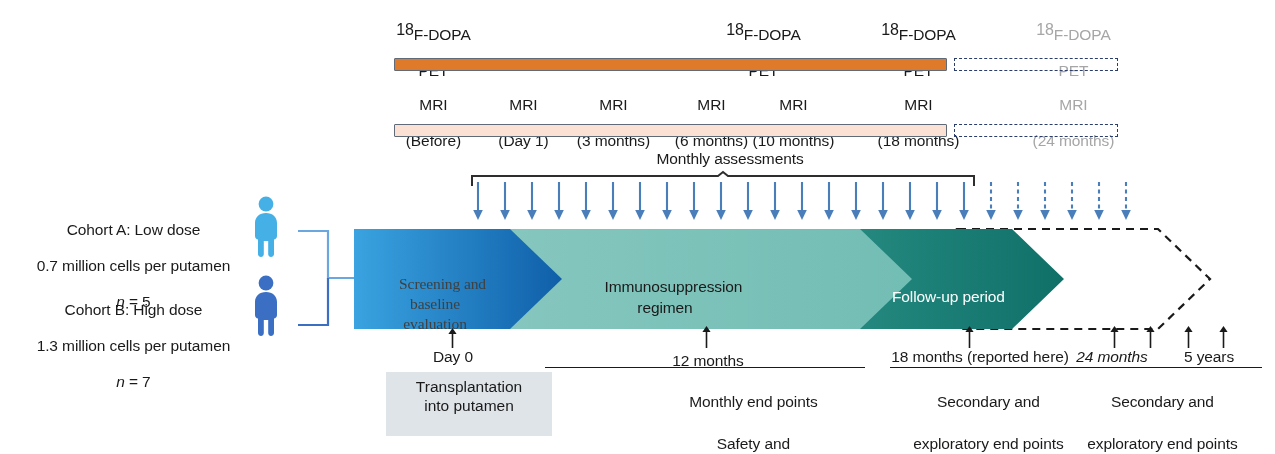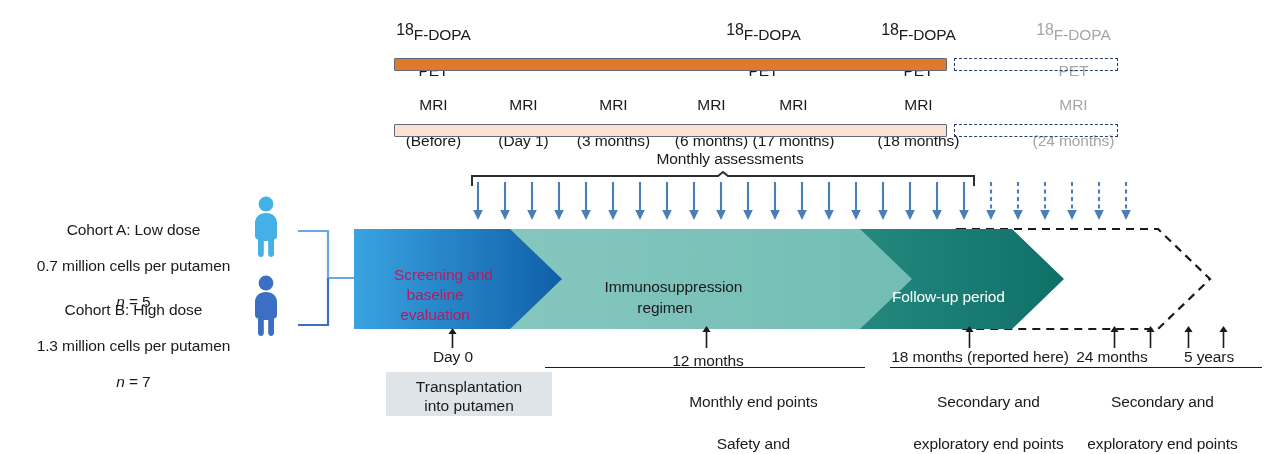--- a/index.html
+++ b/index.html
@@ -107,21 +107,21 @@
   <div class="abs lbl" style="left:550px; top:78px; width:110px;">
     <span>MRI</span><br>
     <span>(3 months)</span>
   </div>
   <div class="abs lbl" style="left:648px; top:78px; width:110px;">
     <span>MRI</span><br>
     <span>(6 months)</span>
   </div>
   <div class="abs lbl" style="left:700px; top:78px; width:170px;">
     <span>MRI</span><br>
-    <span>(17 months)</span>
+    <span>(10 months)</span>
   </div>
   <div class="abs lbl" style="left:855px; top:78px; width:110px;">
     <span>MRI</span><br>
     <span>(18 months)</span>
   </div>
   <div class="abs lbl muted" style="left:1010px; top:78px; width:110px;">
     <span>MRI</span><br>
     <span>(24 months)</span>
   </div>
 
@@ -286,38 +286,38 @@
 
     <path d="M606,1 L806,1 L858,51 L806,101 L606,101 L658,51 Z" fill="#ffffff" stroke="#1a1a1a" stroke-width="2.2" stroke-dasharray="8 6"></path>
 
     <path d="M450,1 L660,1 L712,51 L660,101 L450,101 L502,51 Z" fill="url(#gTealD)"></path>
 
     <path d="M100,1 L508,1 L560,51 L508,101 L100,101 L152,51 Z" fill="url(#gTealL)"></path>
 
     <path d="M2,1 L158,1 L210,51 L158,101 L2,101 Z" fill="url(#gBlue)"></path>
   </svg>
 
-  <div class="abs lbl" style="left:360px; top:245px; width:150px; color:#be185d; line-height:20px;">
+  <div class="abs lbl" style="left:360px; top:254px; width:150px; color:#404040; line-height:20px;font-family:Liberation Serif, serif;">
     <span>Screening and<br>baseline<br>evaluation</span>
   </div>
   <div class="abs lbl" style="left:840px; top:270px; width:200px; color:#ffffff;">
     <span>Follow-up period</span>
   </div>
   <div class="abs lbl" style="left:520px; top:255px; width:290px; line-height:21px;">
     <span>Immunosuppression<br>regimen</span>
   </div>
 
   <div class="abs vline" style="left:452px; top:330px; height:16px;"></div>
   <svg class="abs" style="left:445px; top:328px;" width="16" height="20">
     <path d="M7.5,20 L7.5,4" stroke="#1a1a1a" stroke-width="1.6" fill="none"></path>
     <path d="M3.4,6 L7.5,0 L11.6,6 Z" fill="#1a1a1a"></path>
   </svg>
   <div class="abs lbl" style="left:412px; top:348px; width:82px;">Day 0</div>
 
-  <div class="abs grey-box" style="left:386px; top:372px; width:166px; height:44px;">
+  <div class="abs grey-box" style="left:386px; top:372px; width:166px; height:64px;">
     <span>Transplantation</span><br>
     <span>into putamen</span>
   </div>
 
   <svg class="abs" style="left:699px; top:326px;" width="16" height="22">
     <path d="M7.5,22 L7.5,4" stroke="#1a1a1a" stroke-width="1.6" fill="none"></path>
     <path d="M3.4,6 L7.5,0 L11.6,6 Z" fill="#1a1a1a"></path>
   </svg>
   <div class="abs lbl" style="left:662px; top:352px; width:92px;">12 months</div>
   <div class="abs rule" style="left:705px; top:367px; width:160px;"></div>
@@ -351,21 +351,21 @@
   </svg>
   <svg class="abs" style="left:1181px; top:326px;" width="16" height="22">
     <path d="M7.5,22 L7.5,4" stroke="#1a1a1a" stroke-width="1.6" fill="none"></path>
     <path d="M3.4,6 L7.5,0 L11.6,6 Z" fill="#1a1a1a"></path>
   </svg>
   <svg class="abs" style="left:1216px; top:326px;" width="16" height="22">
     <path d="M7.5,22 L7.5,4" stroke="#1a1a1a" stroke-width="1.6" fill="none"></path>
     <path d="M3.4,6 L7.5,0 L11.6,6 Z" fill="#1a1a1a"></path>
   </svg>
 
-  <div class="abs lbl" style="left:1066px; top:348px; width:92px;">24 months</div>
+  <div class="abs lbl" style="left:1066px; top:348px; width:92px;font-style:italic;">24 months</div>
   <div class="abs lbl" style="left:1172px; top:348px; width:74px;">5 years</div>
   <div class="abs rule" style="left:1062px; top:367px; width:200px;"></div>
   <div class="abs lbl" style="left:1042px; top:370px; width:224px; line-height:21px;">
     <span>Secondary and</span><br>
     <span>exploratory end points</span><br>
     <br>
     
   </div>
 
 </div>

